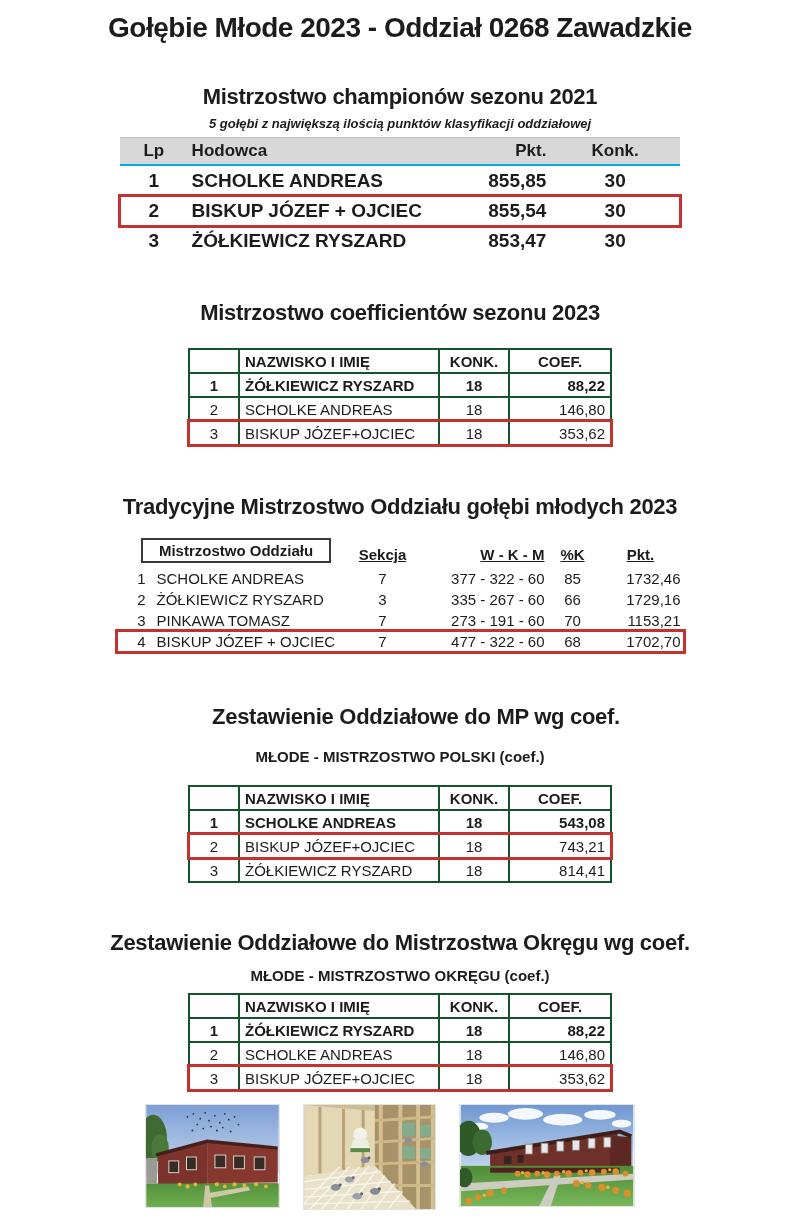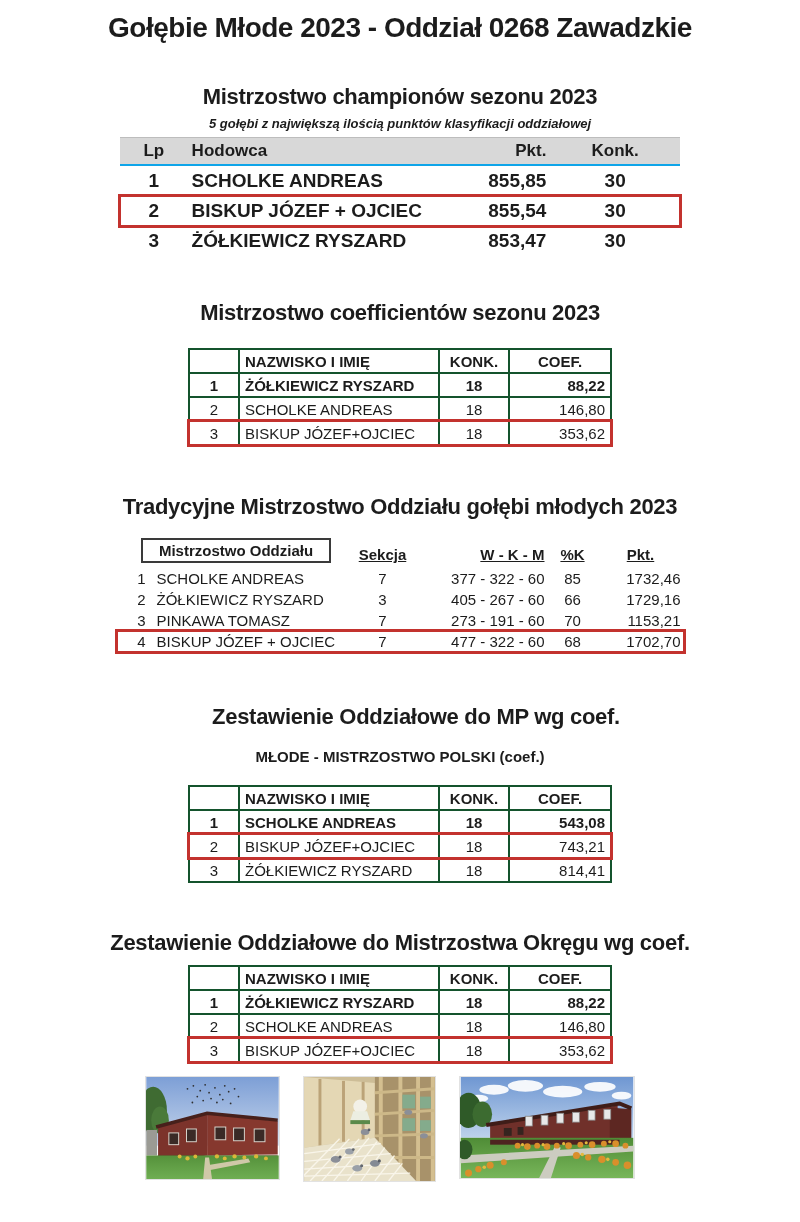--- a/index.html
+++ b/index.html
@@ -59,21 +59,21 @@
   .sp1{margin-top:40px;} .sp2{margin-top:44px;} .sp3{margin-top:48px;}
   .sp4{margin-top:52px;padding-left:32px;} .sp5{margin-top:47px;} .mt9{margin-top:9px;} .mt11{margin-top:11px;}
   .mt18{margin-top:18px;} .mt20{margin-top:20px;} .mt22{margin-top:22px;}
 </style>
 </head>
 <body>
 
 <h1 class="page-title">Gołębie Młode 2023 - Oddział 0268 Zawadzkie</h1>
 
 <div>
-  <h2 class="sec-title sp1">Mistrzostwo championów sezonu 2023</h2>
+  <h2 class="sec-title sp1">Mistrzostwo championów sezonu 2021</h2>
   <p class="sec-sub-italic">5 gołębi z największą ilością punktów klasyfikacji oddziałowej</p>
   <table class="t1">
     <thead>
       <tr>
         <th class="c-lp">Lp</th>
         <th class="c-name" style="text-align:left;">Hodowca</th>
         <th class="c-pkt">Pkt.</th>
         <th class="c-konk">Konk.</th>
       </tr>
     </thead>
@@ -154,21 +154,21 @@
         <td class="c-name">SCHOLKE ANDREAS</td>
         <td class="c-sek">7</td>
         <td class="c-wkm">377 - 322 - 60</td>
         <td class="c-pk">85</td>
         <td class="c-pkt">1732,46</td>
       </tr>
       <tr>
         <td class="c-nr">2</td>
         <td class="c-name">ŻÓŁKIEWICZ RYSZARD</td>
         <td class="c-sek">3</td>
-        <td class="c-wkm">405 - 267 - 60</td>
+        <td class="c-wkm">335 - 267 - 60</td>
         <td class="c-pk">66</td>
         <td class="c-pkt">1729,16</td>
       </tr>
       <tr>
         <td class="c-nr">3</td>
         <td class="c-name">PINKAWA TOMASZ</td>
         <td class="c-sek">7</td>
         <td class="c-wkm">273 - 191 - 60</td>
         <td class="c-pk">70</td>
         <td class="c-pkt">1153,21</td>
@@ -215,20 +215,21 @@
         <td class="c-name">ŻÓŁKIEWICZ RYSZARD</td>
         <td class="c-konk">18</td>
         <td class="c-coef">814,41</td>
       </tr>
     </tbody>
   </table>
 </div>
 
 <div>
   <h2 class="sec-title sp5">Zestawienie Oddziałowe do Mistrzostwa Okręgu wg coef.</h2>
+  <p class="sec-sub-bold mt11">MŁODE - MISTRZOSTWO OKRĘGU (coef.)</p>
   <table class="grid mt9">
     <thead>
       <tr>
         <th class="c-nr"></th>
         <th class="c-name">NAZWISKO I IMIĘ</th>
         <th class="c-konk">KONK.</th>
         <th class="c-coef" style="text-align:center;">COEF.</th>
       </tr>
     </thead>
     <tbody>

